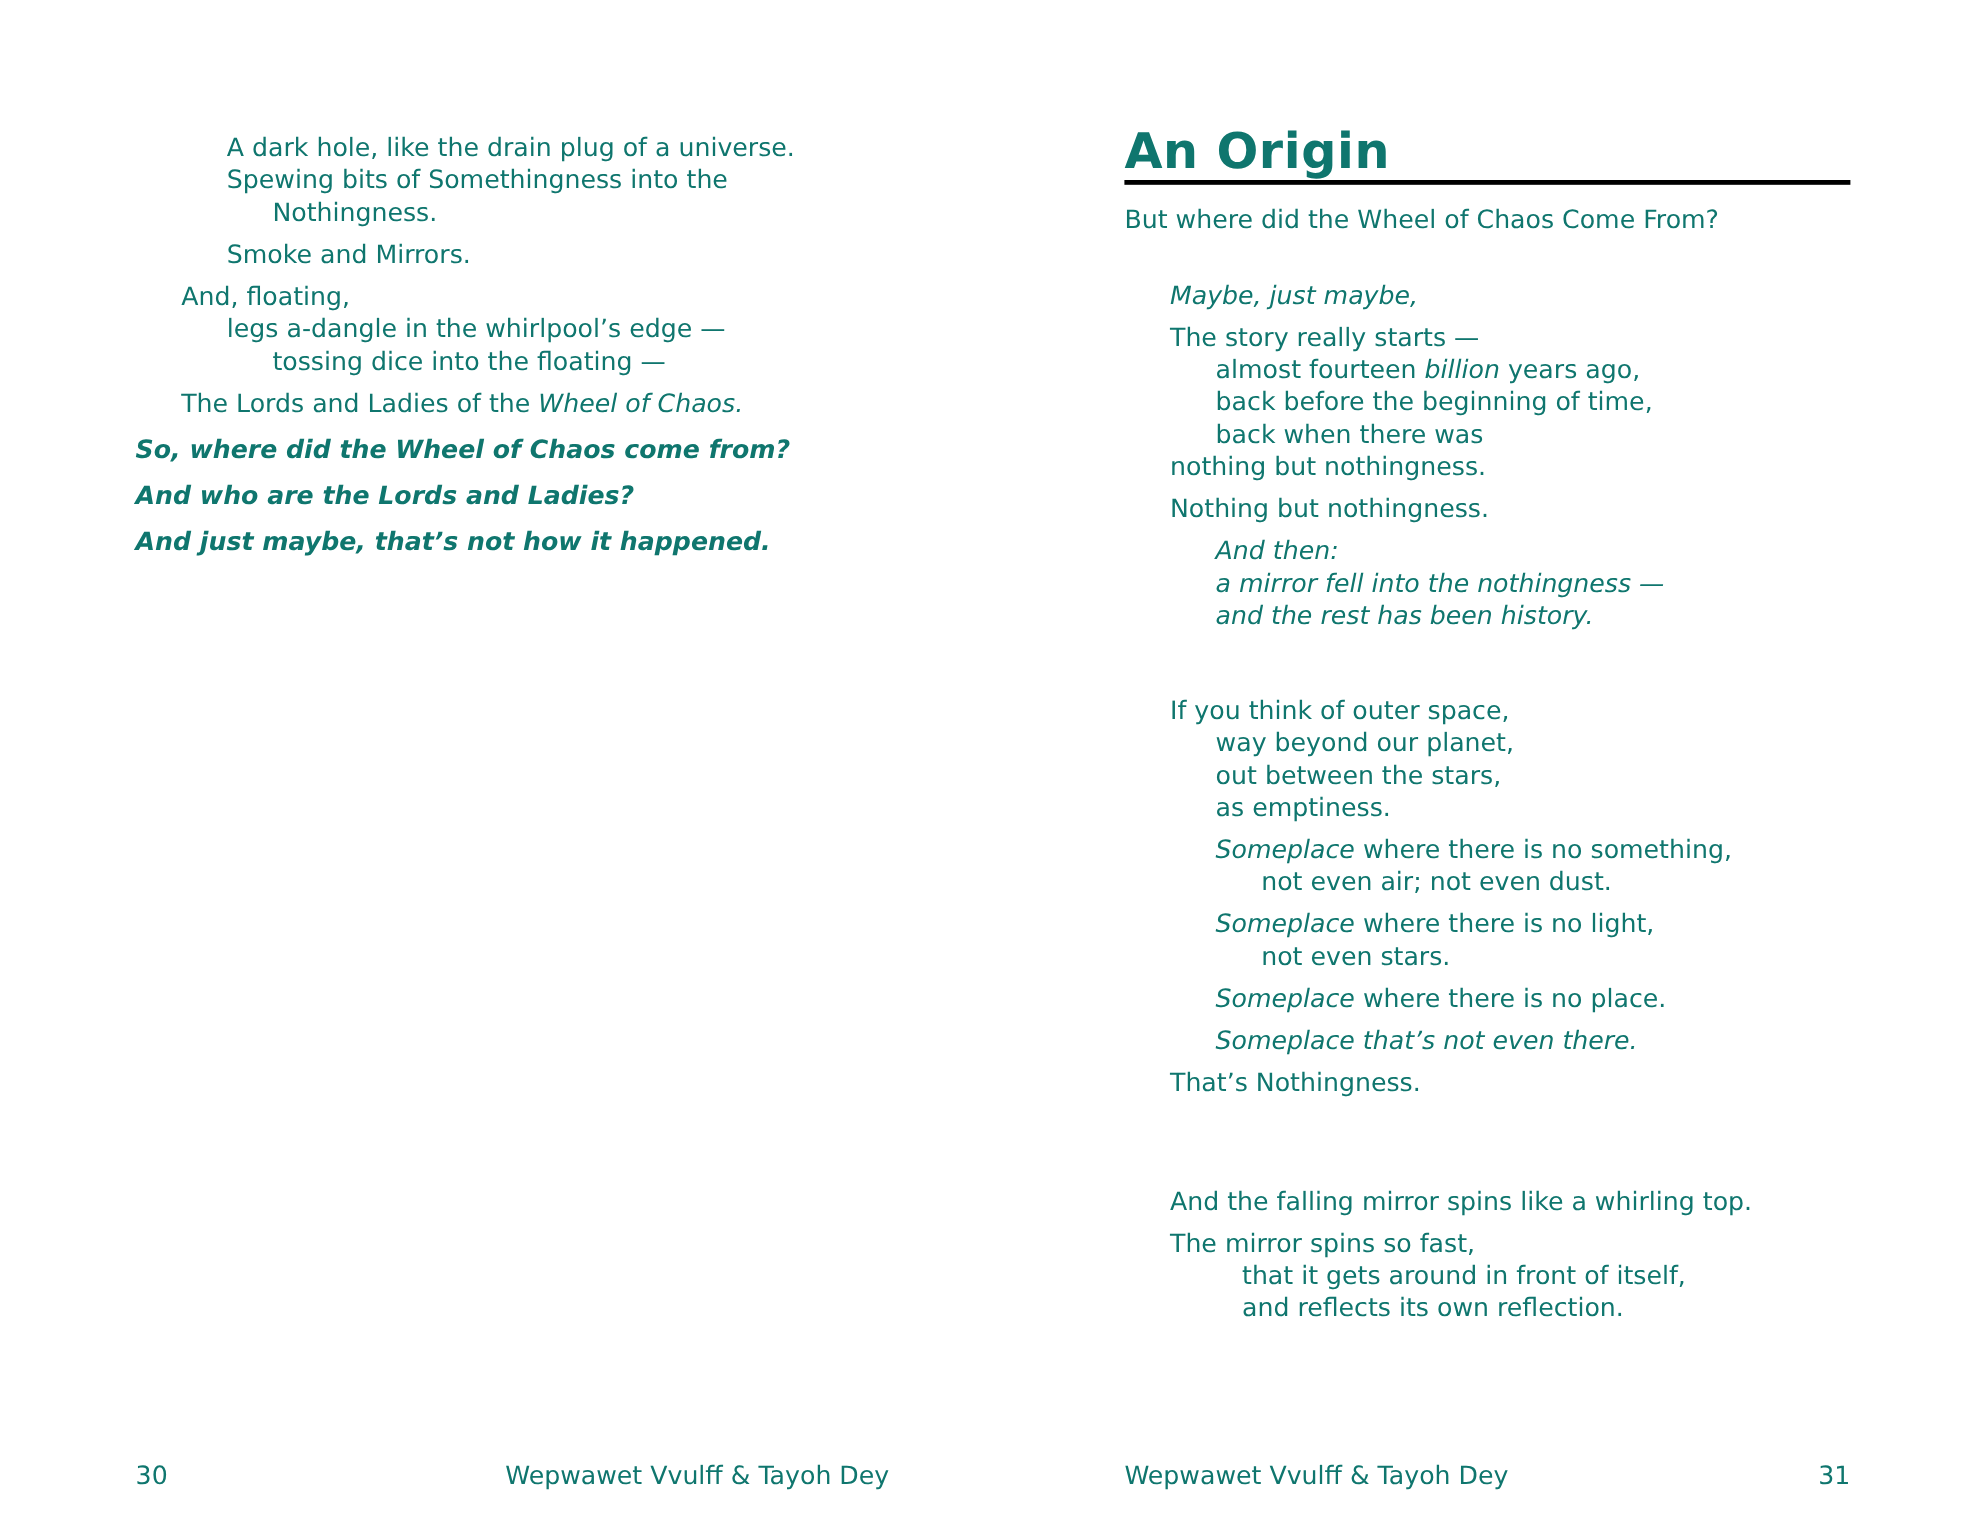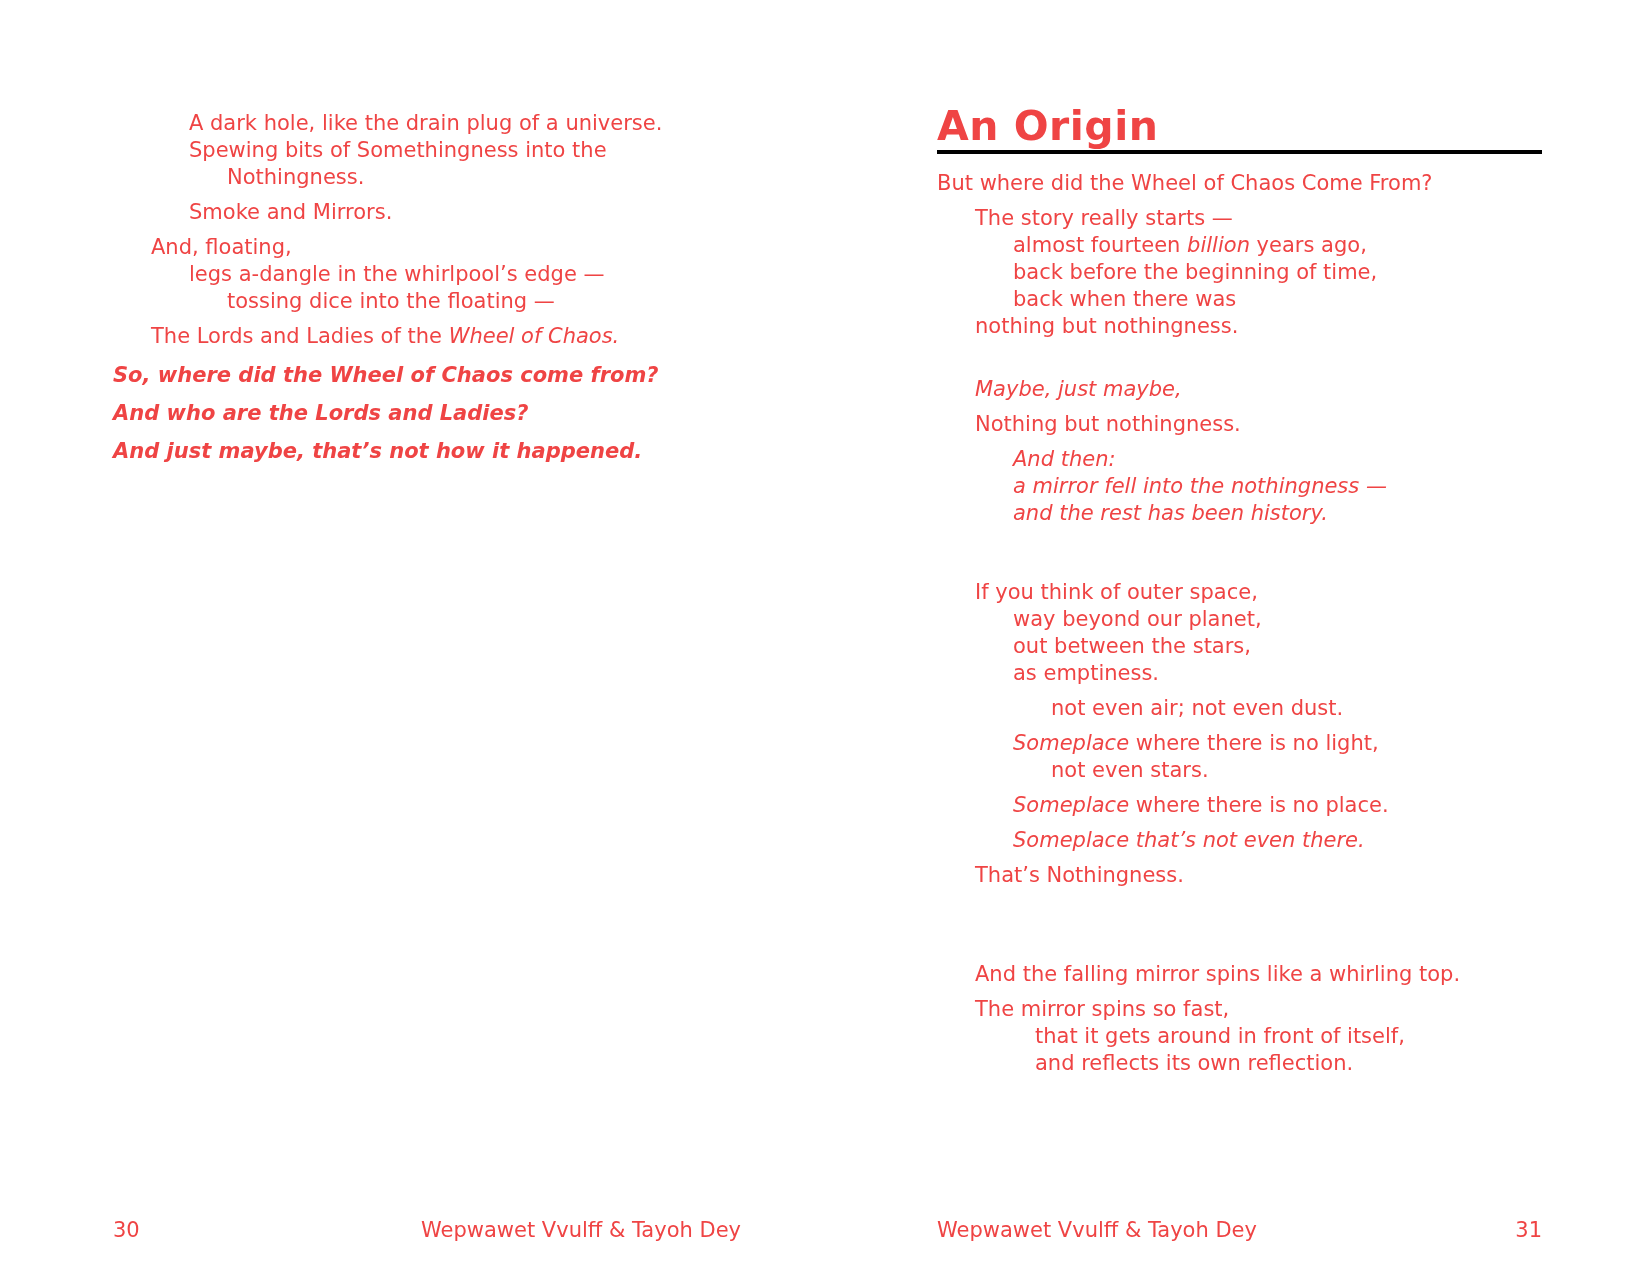--- a/index.html
+++ b/index.html
@@ -1,21 +1,21 @@
 <!DOCTYPE html>
 <html><head>
 <meta charset="utf-8">
 <style>
   html, body { margin: 0; padding: 0; background: #ffffff; }
   .spread {
     position: relative;
     width: 1649px;
     height: 1275px;
     background: #ffffff;
-    color: #ef4444;
+    color: #0f766e;
     font-family: "DejaVu Sans", "Liberation Sans", sans-serif;
     font-size: 21px;
     line-height: 27px;
     overflow: hidden;
   }
   .page {
     position: absolute;
     top: 0;
     height: 1275px;
     box-sizing: border-box;
@@ -103,45 +103,46 @@
   </div>
 
   <div class="page page-right">
     <h1 class="chapter-heading">An Origin</h1>
     <div class="heading-rule"></div>
     <div class="intro-gap"></div>
     <div>
         <div class="stanza">
           <div class="line l0"><span>But where did the Wheel of Chaos Come From?</span></div>
         </div>
+        <div class="stanza" style="margin-top: 36px;">
+          <div class="line l1"><span class="it">Maybe, just maybe,</span></div>
+        </div>
         <div class="stanza">
           <div class="line l1"><span>The story really starts —</span></div>
           <div class="line l2"><span>almost fourteen </span><span class="it">billion</span><span> years ago,</span></div>
           <div class="line l2"><span>back before the beginning of time,</span></div>
           <div class="line l2"><span>back when there was</span></div>
           <div class="line l1"><span>nothing but nothingness.</span></div>
-        </div>
-        <div class="stanza" style="margin-top: 36px;">
-          <div class="line l1"><span class="it">Maybe, just maybe,</span></div>
         </div>
         <div class="stanza">
           <div class="line l1"><span>Nothing but nothingness.</span></div>
         </div>
         <div class="stanza">
           <div class="line l2"><span class="it">And then:</span></div>
           <div class="line l2"><span class="it">a mirror fell into the nothingness —</span></div>
           <div class="line l2"><span class="it">and the rest has been history.</span></div>
         </div>
         <div class="stanza" style="margin-top: 52px;">
           <div class="line l1"><span>If you think of outer space,</span></div>
           <div class="line l2"><span>way beyond our planet,</span></div>
           <div class="line l2"><span>out between the stars,</span></div>
           <div class="line l2"><span>as emptiness.</span></div>
         </div>
         <div class="stanza">
+          <div class="line l2"><span class="it">Someplace</span><span> where there is no something,</span></div>
           <div class="line l3"><span>not even air; not even dust.</span></div>
         </div>
         <div class="stanza">
           <div class="line l2"><span class="it">Someplace</span><span> where there is no light,</span></div>
           <div class="line l3"><span>not even stars.</span></div>
         </div>
         <div class="stanza">
           <div class="line l2"><span class="it">Someplace</span><span> where there is no place.</span></div>
         </div>
         <div class="stanza">

